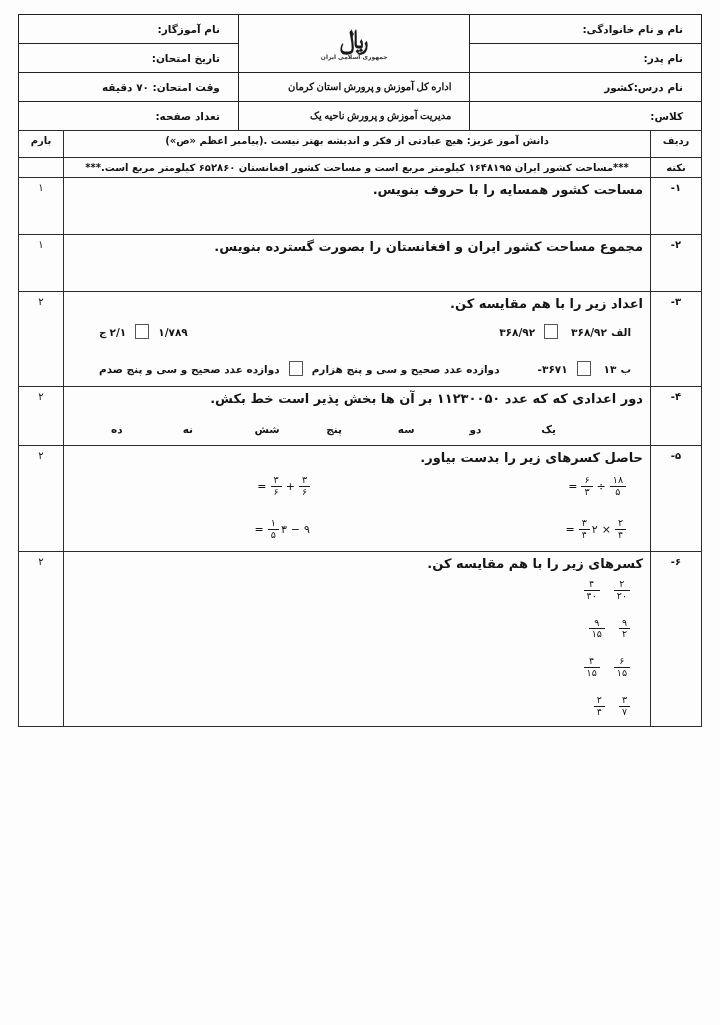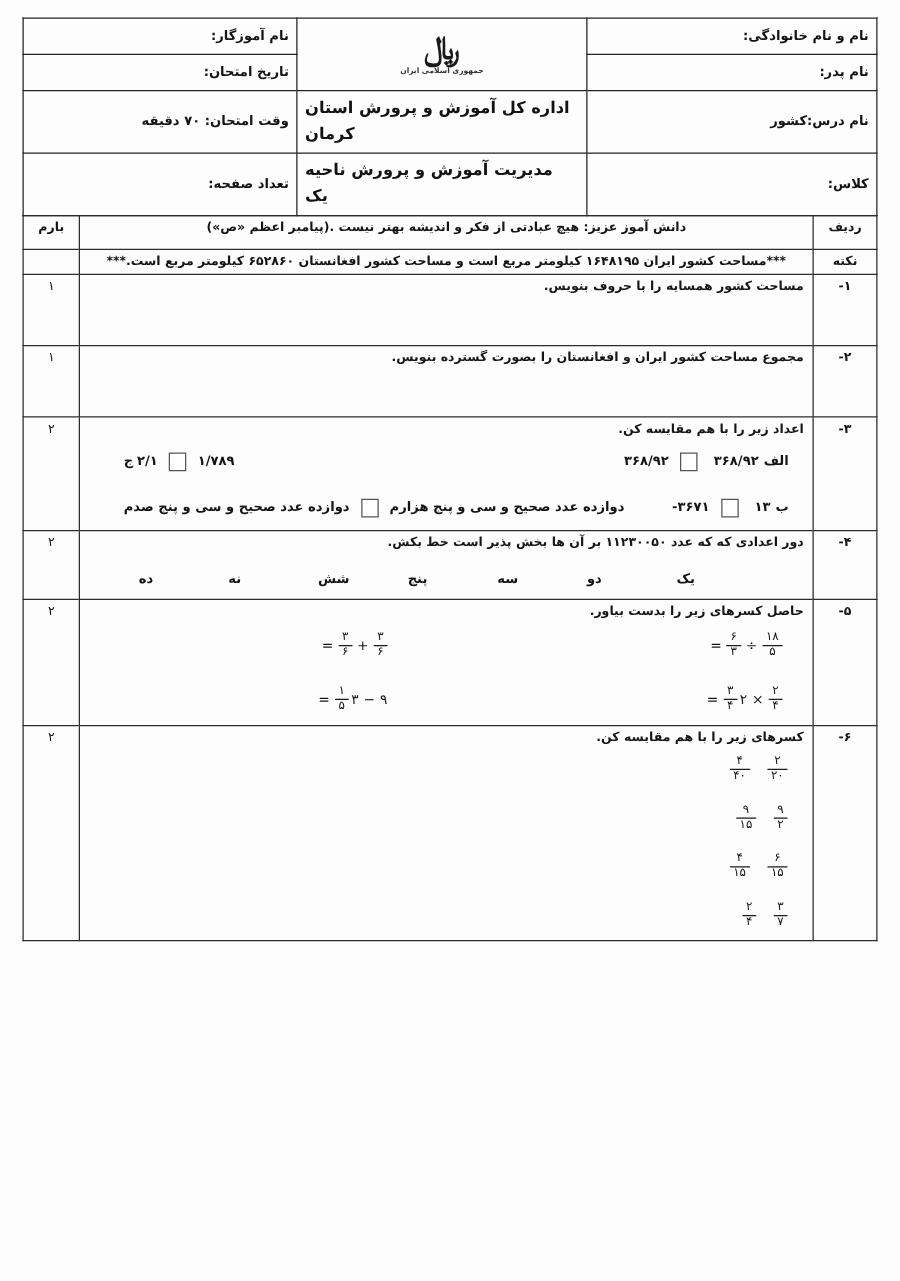--- a/index.html
+++ b/index.html
@@ -24,36 +24,37 @@
 
   
   .hdr-tbl {
     width: 100%;
     border-collapse: collapse;
     direction: rtl;
     table-layout: fixed;
   }
   .hdr-tbl td {
     border: 1.4px solid #222;
-    padding: 3px 6px;
+    padding: 3px 18px;
     font-size: 10.5px;
     font-weight: bold;
     color: #141414;
     height: 22px;
     vertical-align: middle;
   }
   .hdr-right { width: 34%; }
   .hdr-mid { width: 34%; text-align: center; vertical-align: middle; }
   .hdr-left { width: 32%; text-align: right; }
   .org-lines {
-    font-size: 13px;
+    font-size: 10px;
     font-weight: bold;
     line-height: 1.65;
     color: #121212;
-    text-align: left;
+    text-align: right;
+    font-family: Liberation Serif, serif;
   }
   .emblem {
     font-size: 26px;
     line-height: 1;
     color: #1a1a1a;
     margin: 2px 0 1px 0;
     font-family: "DejaVu Sans", sans-serif;
   }
   .emblem-sub {
     font-size: 6px;
@@ -97,21 +98,21 @@
     color: #000;
   }
   .note-cell {
     text-align: center;
     font-size: 11px;
     font-weight: bold;
     padding: 12px 8px 30px 8px;
     color: #101010;
   }
   .q-text {
-    font-size: 10px;
+    font-size: 13px;
     font-weight: bold;
     color: #161616;
     display: block;
   }
   .cell-pad-md { height: 48px; }
 
   
   .box {
     display: inline-block;
     width: 12px;

